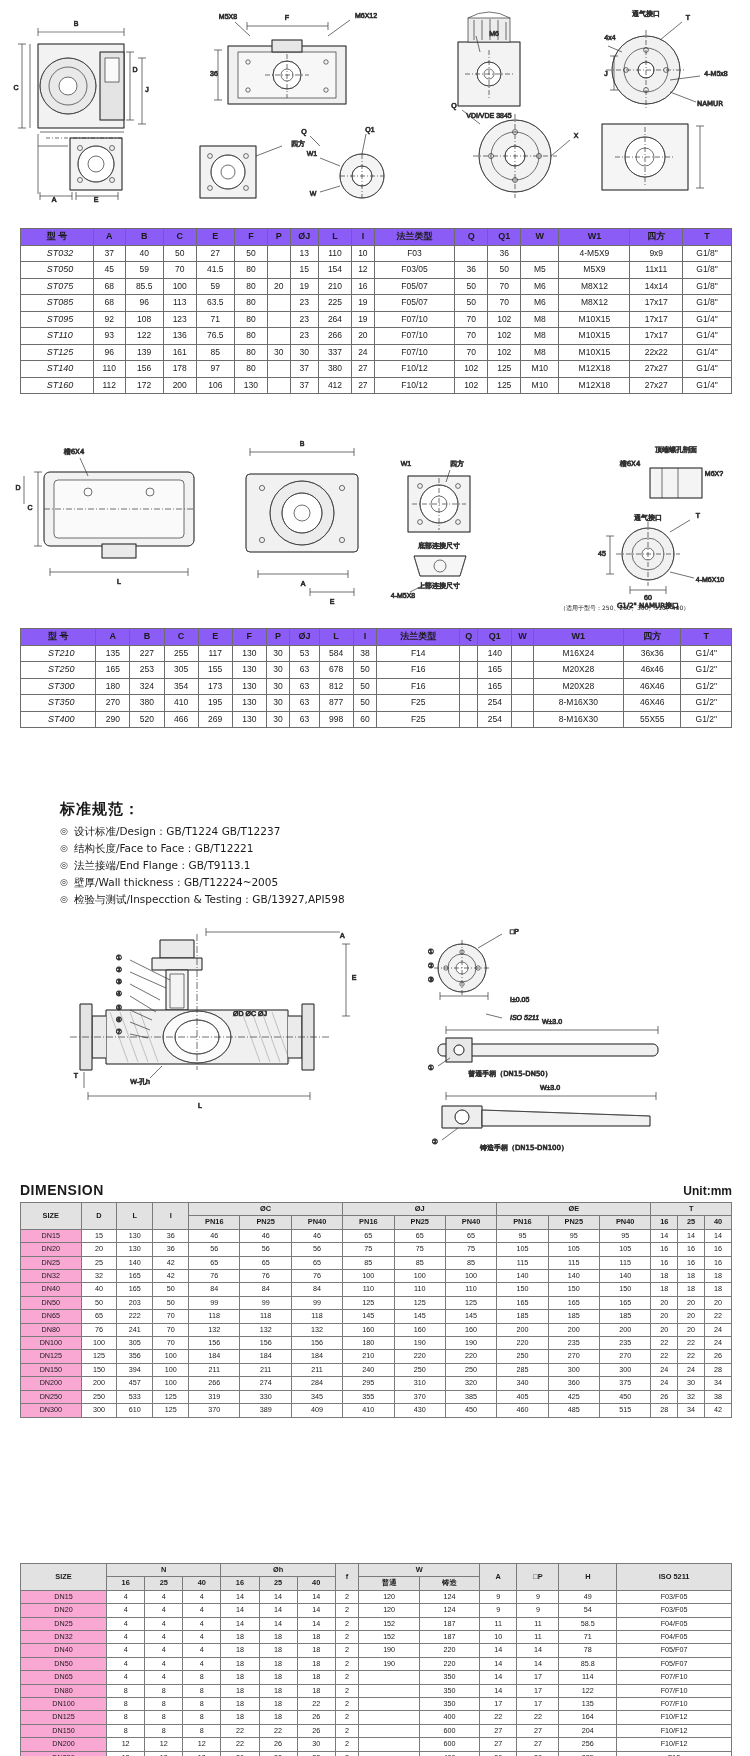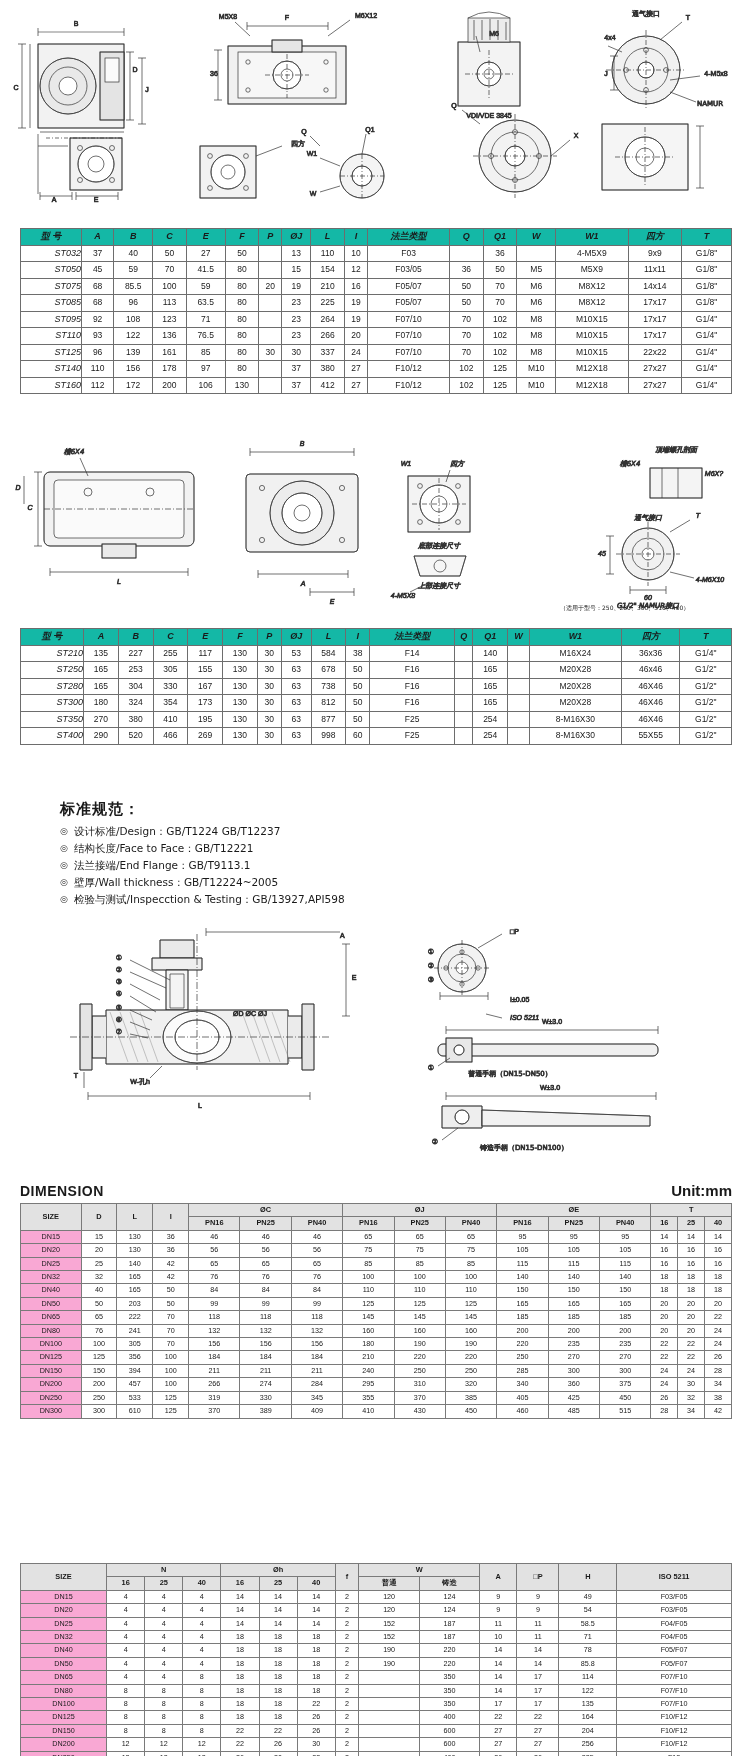--- a/index.html
+++ b/index.html
@@ -28,49 +28,49 @@
   table.spec th, table.spec td {
     border:0.6px solid #6d6d6d;
     text-align:center;
     padding:0;
     height:15.5px;
     line-height:15.5px;
     white-space:nowrap;
     background:#ffffff;
   }
   table.spec thead th {
-    background:#14b8a6;
+    background:#8b5cf6;
     font-weight:bold;
-    font-style:italic;
     font-size:9px;
   }
   table.spec td.model {
     font-style:italic;
-    text-align:right;
+    text-align:center;
+    padding-left:6px;
     font-size:9px;
   }
   .tbl-wrap { position:absolute; }
 
   
   .std-title {
     font-size:15px; font-weight:bold; letter-spacing:1px;
   }
   .std-list { font-size:10.5px; line-height:17px; margin-top:4px; }
   .std-list div { padding-left:14px; position:relative; }
   .std-list div .bullet {
     position:absolute; left:0; top:0; font-size:9px; color:#333;
   }
 
   
   .dim-head {
     display:flex; justify-content:space-between; align-items:flex-end;
     font-weight:bold;
   }
   .dim-head .t { font-size:14px; letter-spacing:0.5px; }
-  .dim-head .u { font-size:15px;text-align:right; }
+  .dim-head .u { font-size:12px;text-align:right; }
 
   table.dim {
     border-collapse:collapse;
     width:100%;
     font-size:7.2px;
     font-family:"Liberation Sans", sans-serif;
   }
   table.dim th, table.dim td {
     border:0.6px solid #7a7a7a;
     text-align:center;
@@ -437,21 +437,21 @@
             <td>125</td>
             <td>M10</td>
             <td>M12X18</td>
             <td>27x27</td>
             <td>G1/4"</td>
           </tr>
         </tbody>
     </table>
   </div>
 
-  <div class="dwg" style="left:10px; top:432px; width:730px; height:180px;font-style:italic;">
+  <div class="dwg" style="left:10px; top:432px; width:730px; height:180px;">
     <svg width="730" height="180" viewBox="0 0 730 180">
       <g fill="none" stroke="#333" stroke-width="0.7">
 
         <rect x="34" y="40" width="150" height="74" rx="6" fill="#f2f2f2"></rect>
         <rect x="34" y="40" width="150" height="74" rx="6"></rect>
         <rect x="44" y="48" width="130" height="58" rx="4" fill="#fafafa"></rect>
         <circle cx="78" cy="60" r="4"></circle>
           <circle cx="140" cy="60" r="4"></circle>
         <rect x="92" y="112" width="34" height="14" fill="#eaeaea"></rect>
         <rect x="92" y="112" width="34" height="14"></rect>
@@ -587,39 +587,20 @@
             <td>30</td>
             <td>63</td>
             <td>678</td>
             <td>50</td>
             <td>F16</td>
             <td></td>
             <td>165</td>
             <td></td>
             <td>M20X28</td>
             <td>46x46</td>
-            <td>G1/2"</td>
-          </tr>
-          <tr>
-            <td class="model">ST280</td>
-            <td>165</td>
-            <td>304</td>
-            <td>330</td>
-            <td>167</td>
-            <td>130</td>
-            <td>30</td>
-            <td>63</td>
-            <td>738</td>
-            <td>50</td>
-            <td>F16</td>
-            <td></td>
-            <td>165</td>
-            <td></td>
-            <td>M20X28</td>
-            <td>46X46</td>
             <td>G1/2"</td>
           </tr>
           <tr>
             <td class="model">ST300</td>
             <td>180</td>
             <td>324</td>
             <td>354</td>
             <td>173</td>
             <td>130</td>
             <td>30</td>

